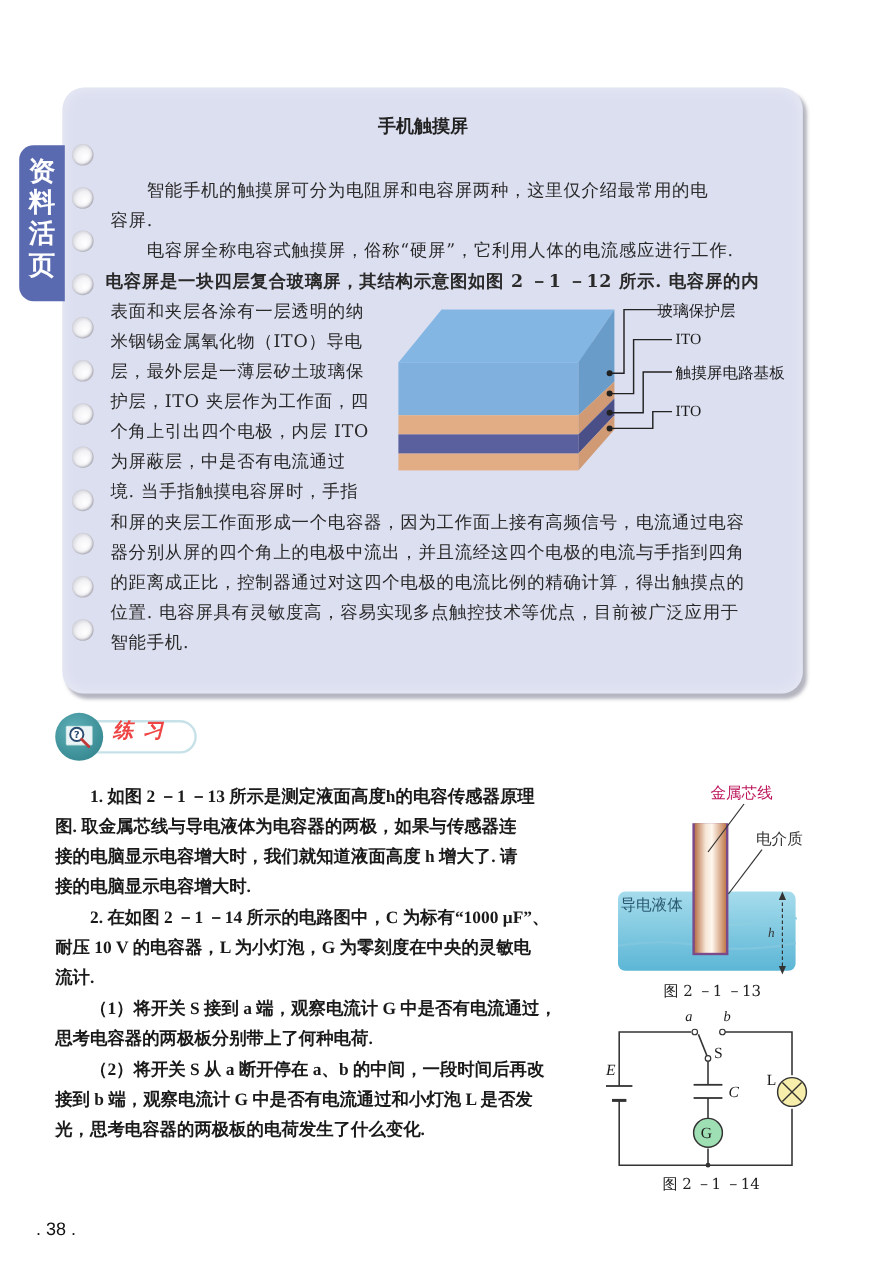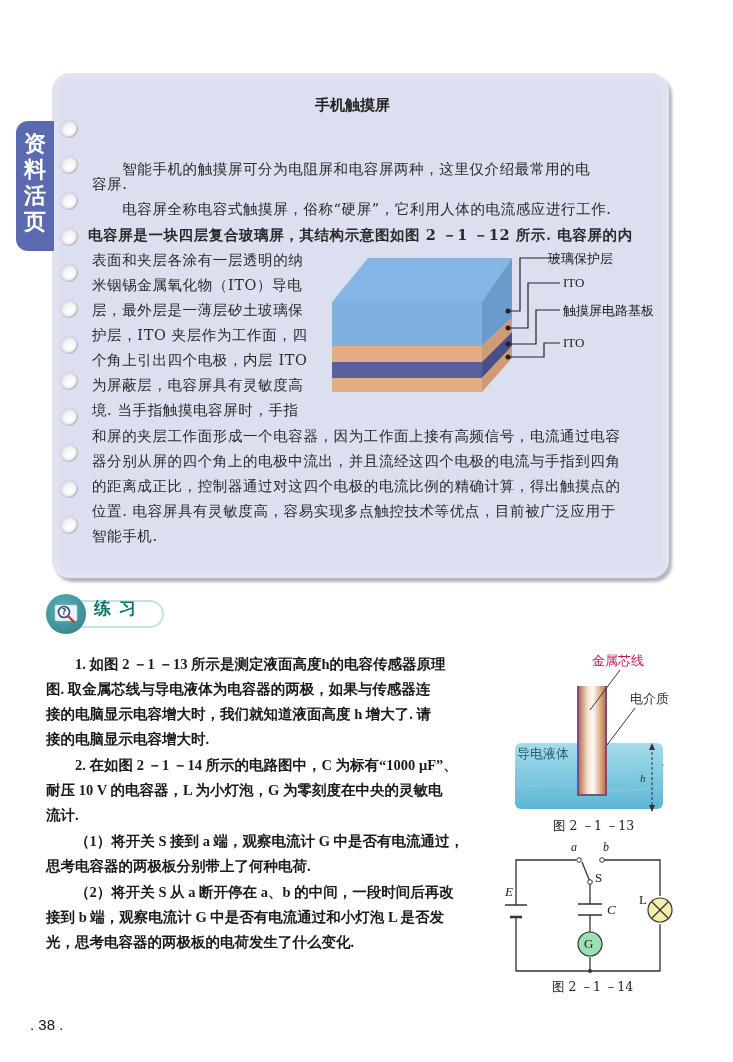--- a/index.html
+++ b/index.html
@@ -37,21 +37,21 @@
     .caption { position: absolute; font-size: 12.5px; color: #222; font-family: "DejaVu Serif", serif; }
 
     
     .ex-header { position: absolute; left: 46px; top: 594px; width: 118px; height: 40px; }
     .ex-pill {
       position: absolute; left: 22px; top: 6px; width: 96px; height: 28px;
       border: 2px solid #c6e2e8; border-radius: 14px; background: #fff;
     }
     .ex-label {
       position: absolute; left: 48px; top: 3px; font-family: "DejaVu Sans", sans-serif;
-      font-size: 17px; font-weight: bold; color: #0f766e; letter-spacing: 8px;
+      font-size: 17px; font-weight: bold; color: #ef4444; letter-spacing: 8px; font-style: italic;
     }
     .ex-badge {
       position: absolute; left: 0; top: 0; width: 40px; height: 40px; border-radius: 50%;
       background: radial-gradient(circle at 40% 35%, #5fb0b8, #2b7d86);
     }
 
     .q { position: absolute; left: 46px; width: 452px; font-size: 14.5px; line-height: 25.5px; color: #1a1a1a; font-family: "Liberation Serif", "DejaVu Serif", serif; font-weight: bold; }
 
     .page-num { position: absolute; left: 30px; top: 1016px; font-family: "Liberation Sans", sans-serif; font-size: 15px; color: #111; }
     .abs { position: absolute; }
@@ -76,31 +76,31 @@
 <div class="ring" style="top:300px"></div>
 <div class="ring" style="top:336px"></div>
 <div class="ring" style="top:372px"></div>
 <div class="ring" style="top:408px"></div>
 <div class="ring" style="top:444px"></div>
 <div class="ring" style="top:480px"></div>
 <div class="ring" style="top:516px"></div>
 
 <div class="card-title">手机触摸屏</div>
 
-<div class="p" style="left:92px; top:147px;margin-top:10px;">　　智能手机的触摸屏可分为电阻屏和电容屏两种，这里仅介绍最常用的电</div>
+<div class="p" style="left:92px; top:147px;">　　智能手机的触摸屏可分为电阻屏和电容屏两种，这里仅介绍最常用的电</div>
 <div class="p" style="left:92px; top:172px;">容屏.</div>
 <div class="p" style="left:92px; top:197px;">　　电容屏全称电容式触摸屏，俗称“硬屏”，它利用人体的电流感应进行工作.</div>
 <div class="p" style="left:88px; top:222px;font-weight:bold;">电容屏是一块四层复合玻璃屏，其结构示意图如图 2 －1 －12 所示. 电容屏的内</div>
 
 <div class="p" style="left:92px; top:248px;">表面和夹层各涂有一层透明的纳</div>
 <div class="p" style="left:92px; top:273px;">米铟锡金属氧化物（ITO）导电</div>
 <div class="p" style="left:92px; top:298px;">层，最外层是一薄层矽土玻璃保</div>
 <div class="p" style="left:92px; top:323px;">护层，ITO 夹层作为工作面，四</div>
 <div class="p" style="left:92px; top:348px;">个角上引出四个电极，内层 ITO</div>
-<div class="p" style="left:92px; top:373px;">为屏蔽层，电容屏具有灵敏度高</div>
+<div class="p" style="left:92px; top:373px;">为屏蔽层，中是否有电流通过</div>
 <div class="p" style="left:92px; top:398px;">境. 当手指触摸电容屏时，手指</div>
 
 <div class="p" style="left:92px; top:424px;">和屏的夹层工作面形成一个电容器，因为工作面上接有高频信号，电流通过电容</div>
 <div class="p" style="left:92px; top:449px;">器分别从屏的四个角上的电极中流出，并且流经这四个电极的电流与手指到四角</div>
 <div class="p" style="left:92px; top:474px;">的距离成正比，控制器通过对这四个电极的电流比例的精确计算，得出触摸点的</div>
 <div class="p" style="left:92px; top:499px;">位置. 电容屏具有灵敏度高，容易实现多点触控技术等优点，目前被广泛应用于</div>
 <div class="p" style="left:92px; top:524px;">智能手机.</div>
 
 <div class="fig12">
   <svg width="340" height="170" viewBox="0 0 340 170">

